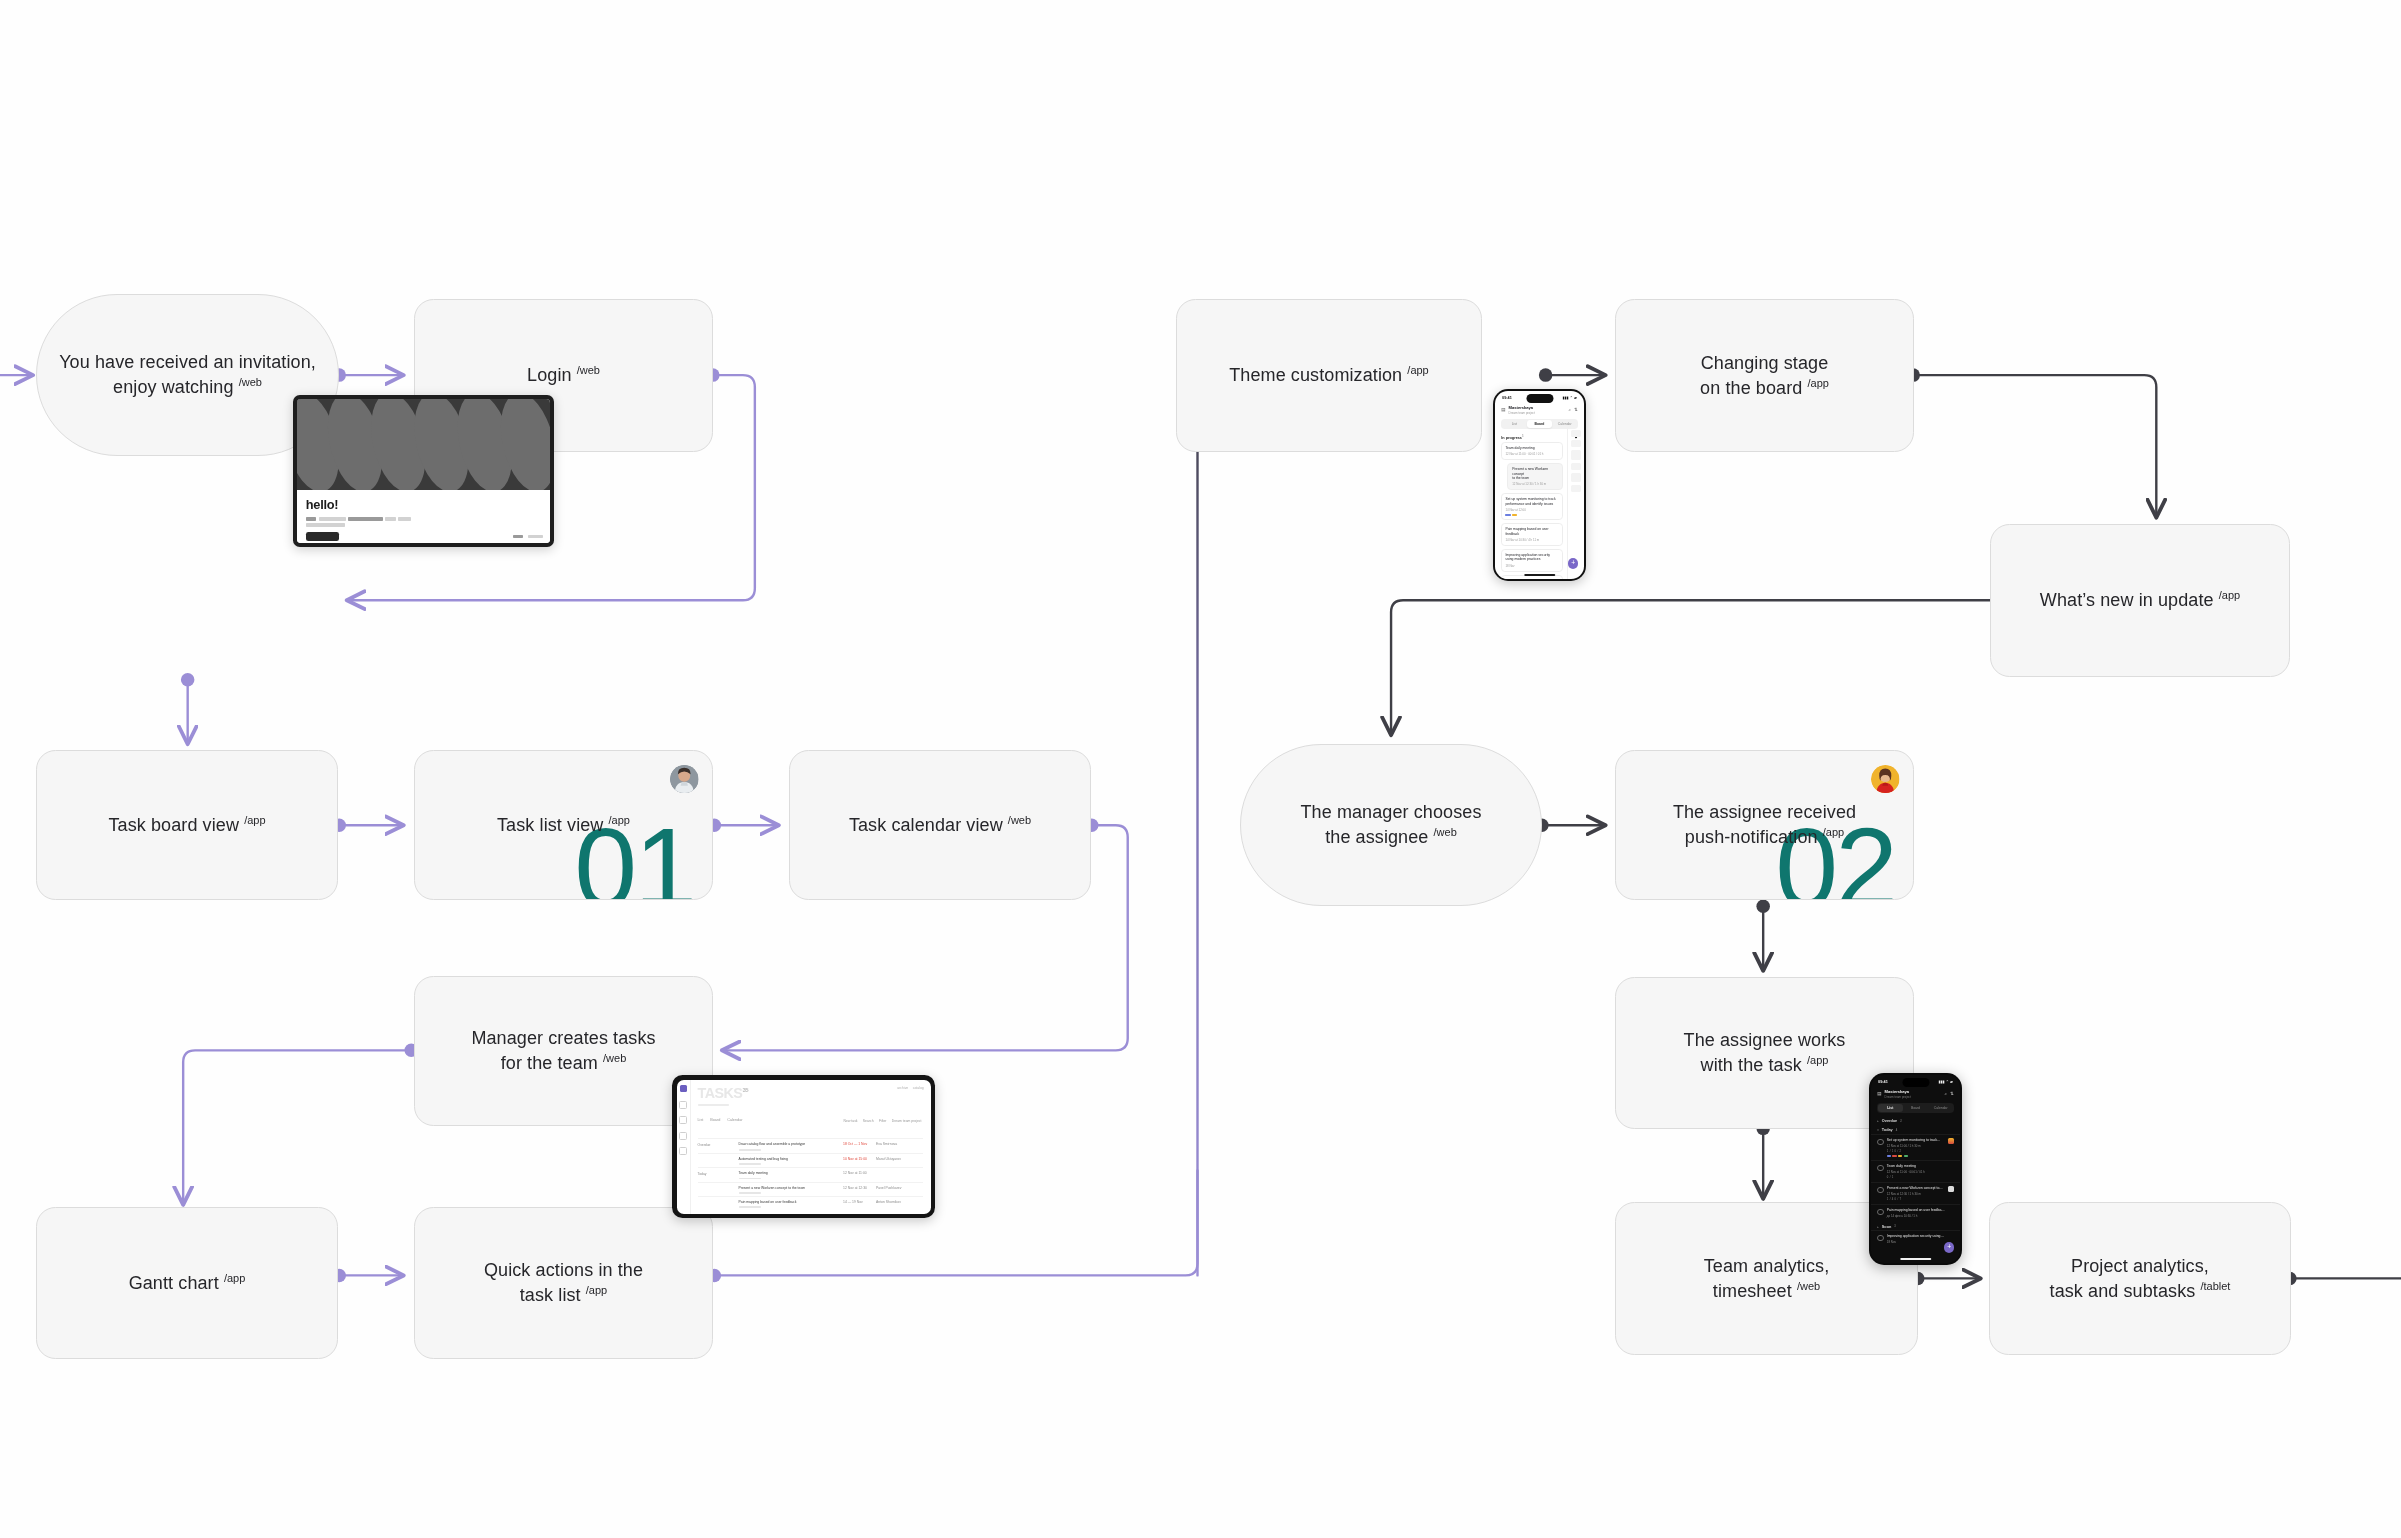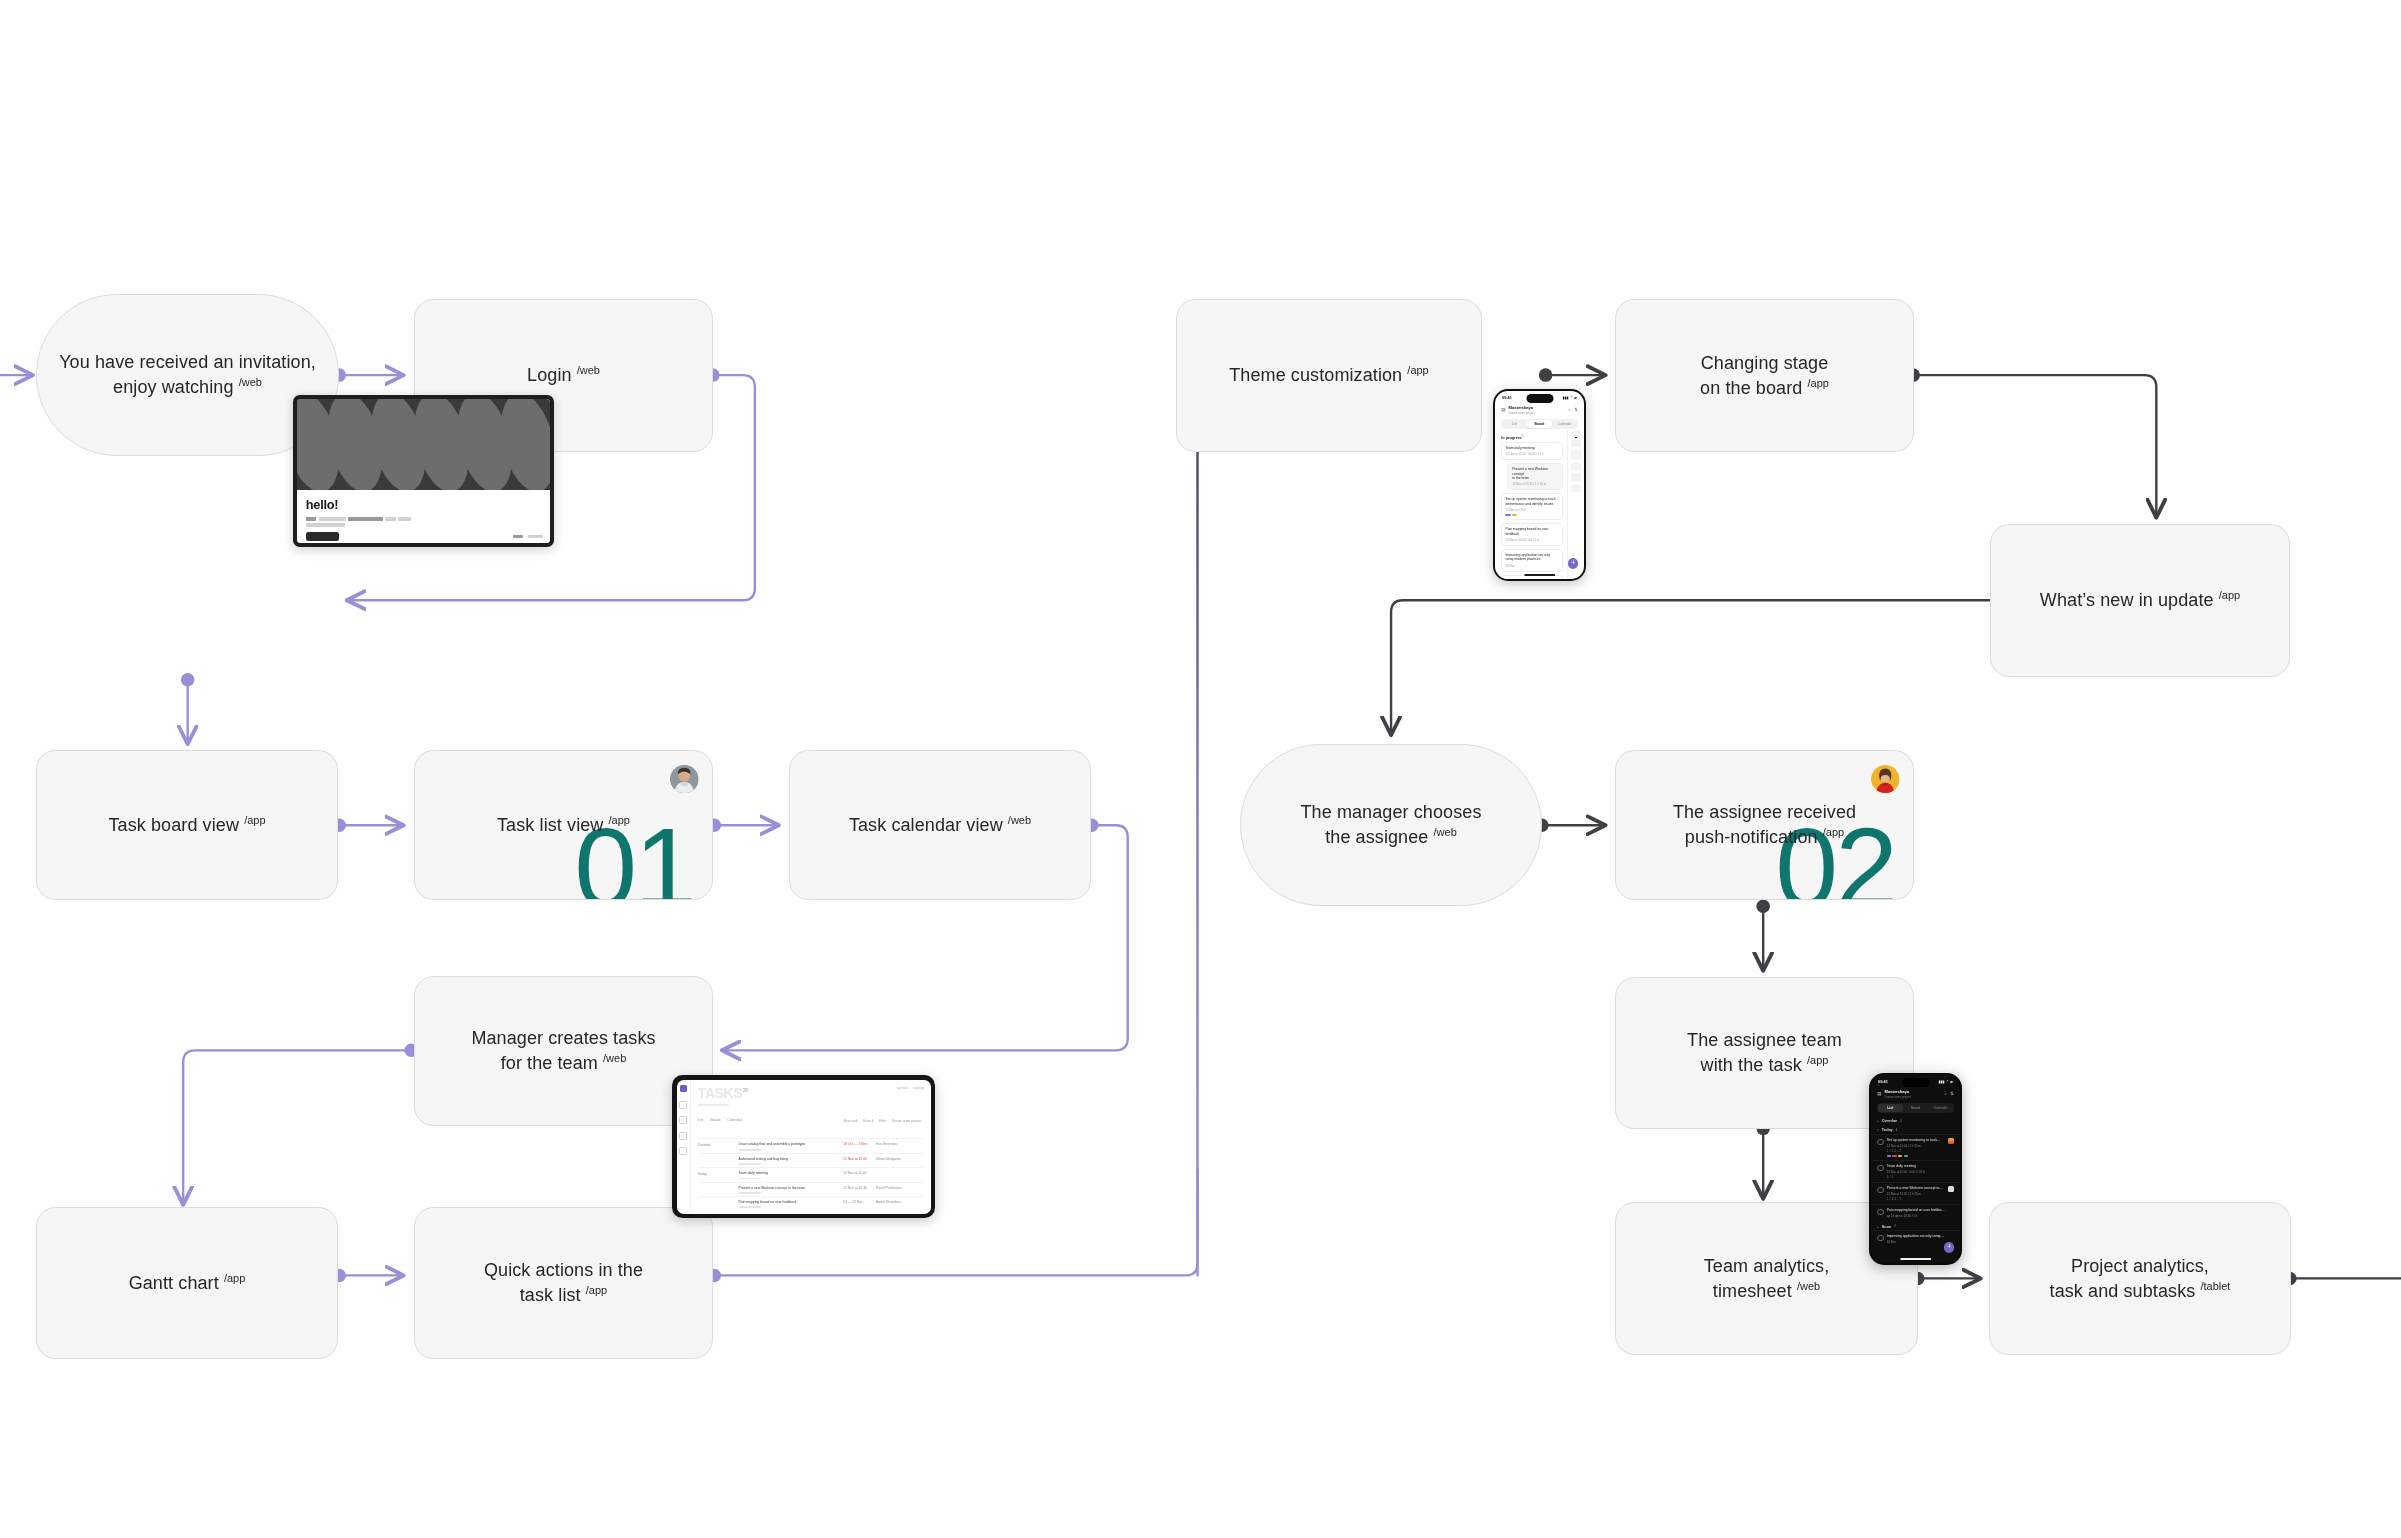--- a/index.html
+++ b/index.html
@@ -338,21 +338,21 @@
           <path d="M20 25 c-7 0 -12 6 -12 12 v5 h24 v-5 c0 -6 -5 -12 -12 -12z" fill="#d6221f"></path>
           <path d="M20 25 c-3 0 -4 2 -4 4 h8 c0 -2 -1 -4 -4 -4z" fill="#b71b19"></path>
         </g>
       </svg>
     </div>
     <div class="label"><span>The assignee received
 push-notification </span><span class="plat">/app</span></div>
   </div>
 
   <div class="node" style="left:1615px;top:977px;width:299px;height:152px;">
-    <div class="label"><span>The assignee team
+    <div class="label"><span>The assignee works
 with the task </span><span class="plat">/app</span></div>
   </div>
 
   <div class="node" style="left:1615px;top:1202px;width:303px;height:153px;">
     <div class="label"><span>Team analytics,
 timesheet </span><span class="plat">/web</span></div>
   </div>
 
   <div class="node" style="left:1989px;top:1202px;width:302px;height:153px;">
     <div class="label"><span>Project analytics,

